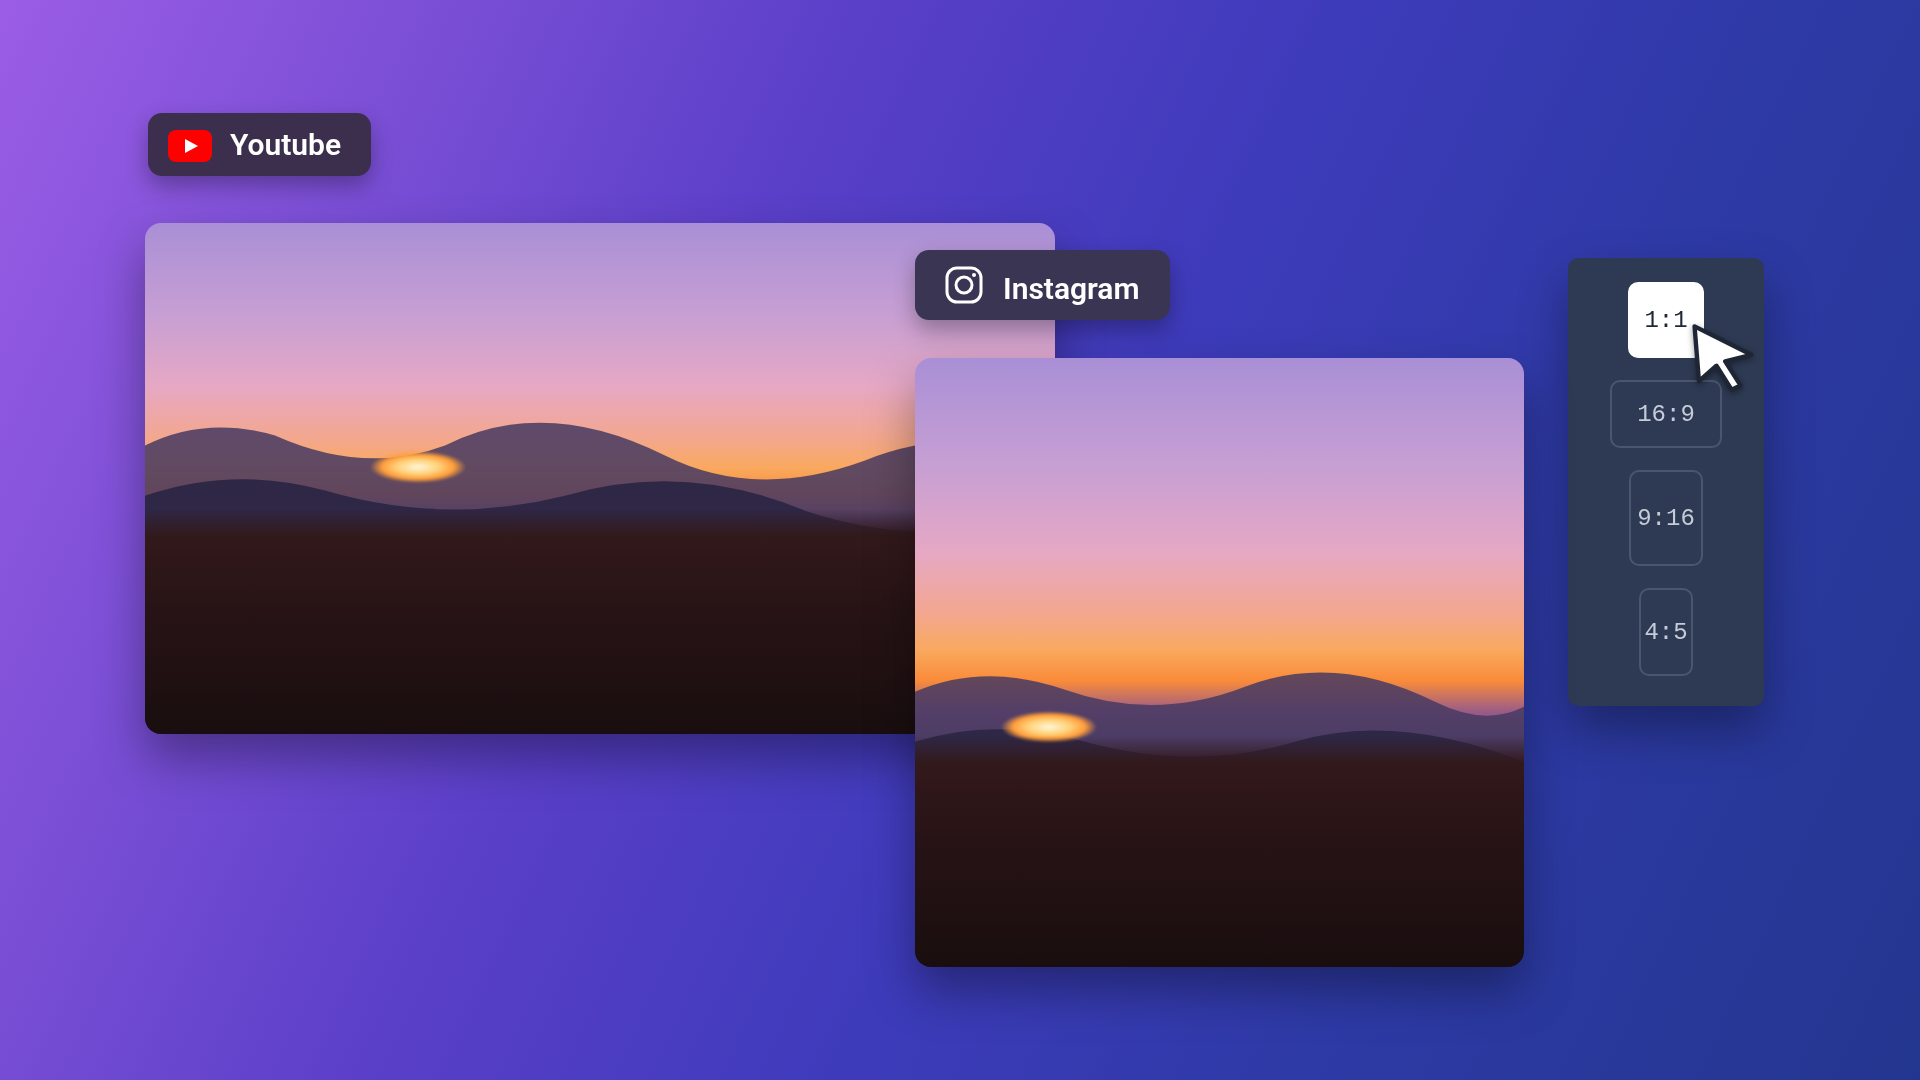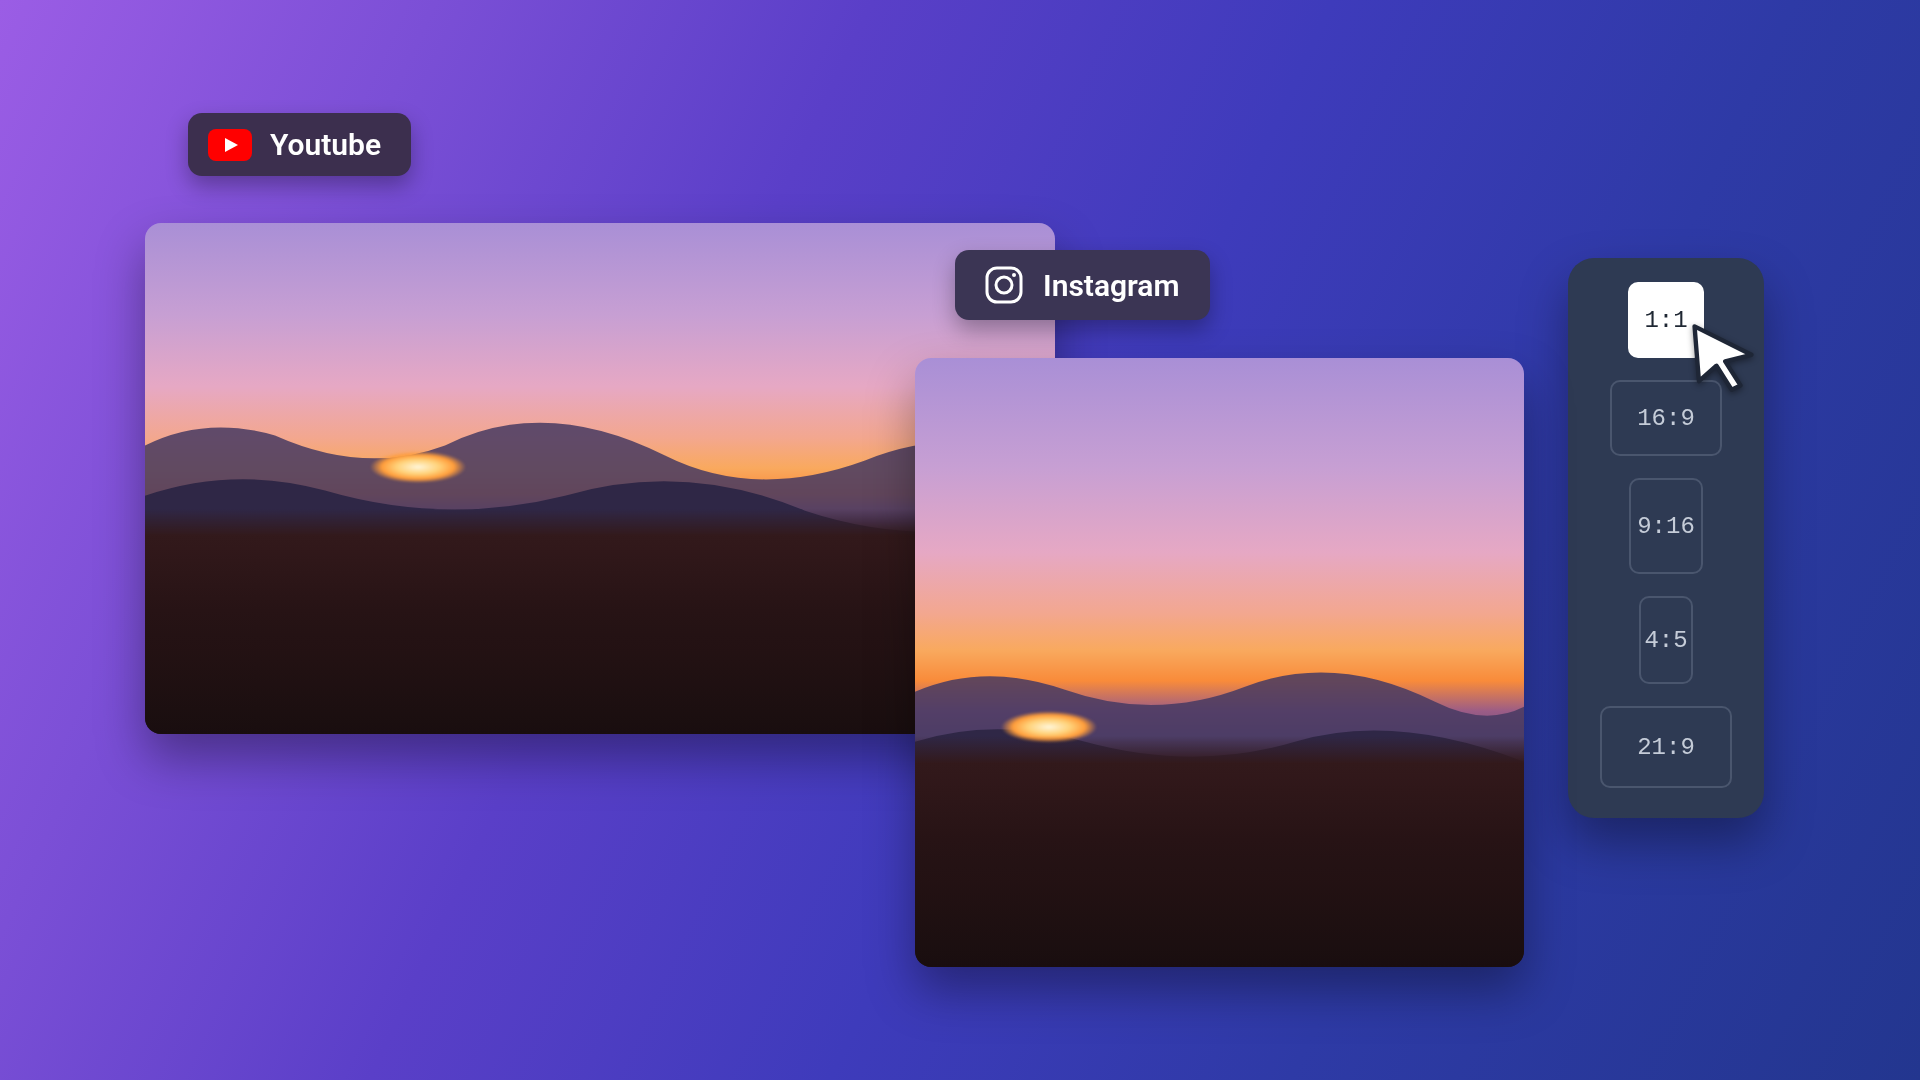--- a/index.html
+++ b/index.html
@@ -6,30 +6,29 @@
   html, body { width: 1920px; height: 1080px; overflow: hidden; }
   body {
     font-family: -apple-system, BlinkMacSystemFont, "Segoe UI", Roboto, Helvetica, Arial, sans-serif;
     background: linear-gradient(115deg, #9b5de5 0%, #7b4fd6 18%, #5a3fc8 36%, #3e3bbb 55%, #2e3aa6 74%, #23368f 100%);
     position: relative;
   }
 
   .chip {
     position: absolute;
     display: inline-flex;
-    align-items: center;
+    align-items: flex-end;
     gap: 18px;
     background: #3c2f4e;
     color: #fff;
     border-radius: 14px;
     padding: 14px 30px 14px 20px;
     box-shadow: 0 10px 22px rgba(0,0,0,0.30);
     font-size: 30px;
     font-weight: 600;
-    margin-left: 40px;
   }
   .chip.dark { background: #3b3554; }
   .chip .icon { display:flex; align-items:center; justify-content:center; }
 
   .preview {
     position: absolute;
     border-radius: 16px;
     overflow: hidden;
     box-shadow: 0 24px 48px rgba(0,0,0,0.35);
   }
@@ -84,42 +83,42 @@
   #preview-ig .sun { left: 22%; top: 60%; }
   #preview-ig .hills { bottom: 20%; height: 40%; }
   #preview-ig .ground { height: 38%; }
 
   
   #aspect-panel {
     position: absolute;
     left: 1568px; top: 258px;
     width: 196px;
     padding: 24px 0 30px;
-    border-radius: 26px;
+    border-radius: 10px;
     background: #2e3a53;
     box-shadow: 0 24px 48px rgba(0,0,0,0.35);
     display: flex; flex-direction: column; align-items: center; gap: 22px;
   }
   .ratio-btn {
     display:flex; align-items:center; justify-content:center;
     font-family: ui-monospace, SFMono-Regular, Menlo, Consolas, "Liberation Mono", monospace;
     font-size: 24px;
     color: #c5ccd8;
     background: transparent;
     border: 2px solid #4a566e;
     border-radius: 10px;
     cursor: pointer;
   }
   .ratio-btn.active {
     background: #fff;
     color: #1f2733;
     border-color: #fff;
   }
   .ratio-1-1   { width: 76px;  height: 76px; }
-  .ratio-16-9  { width: 112px; height: 76px; }
+  .ratio-16-9  { width: 112px; height: 68px; }
   .ratio-9-16  { width: 74px;  height: 96px; }
   .ratio-4-5   { width: 54px;  height: 88px; }
   .ratio-21-9  { width: 132px; height: 82px; }
 
   
   .cursor {
     position:absolute;
     left: 1688px; top: 322px;
     width: 70px; height: 70px;
     z-index: 50;
@@ -175,20 +174,19 @@
     <div class="sun"></div>
     <div class="ground"></div>
   </div>
 </div>
 
 <div id="aspect-panel">
   <button class="ratio-btn ratio-1-1 active">1:1</button>
   <button class="ratio-btn ratio-16-9">16:9</button>
   <button class="ratio-btn ratio-9-16">9:16</button>
   <button class="ratio-btn ratio-4-5">4:5</button>
-  <button class="ratio-btn ratio-21-9">21:9</button>
 </div>
 
 <div class="cursor">
   <svg viewBox="0 0 64 64">
     <path d="M6 4 L58 30 L34 36 L48 58 L40 62 L26 40 L10 54 Z" fill="#ffffff" stroke="#1e2636" stroke-width="4" stroke-linejoin="round"></path>
   </svg>
 </div>
 
 </body></html>

